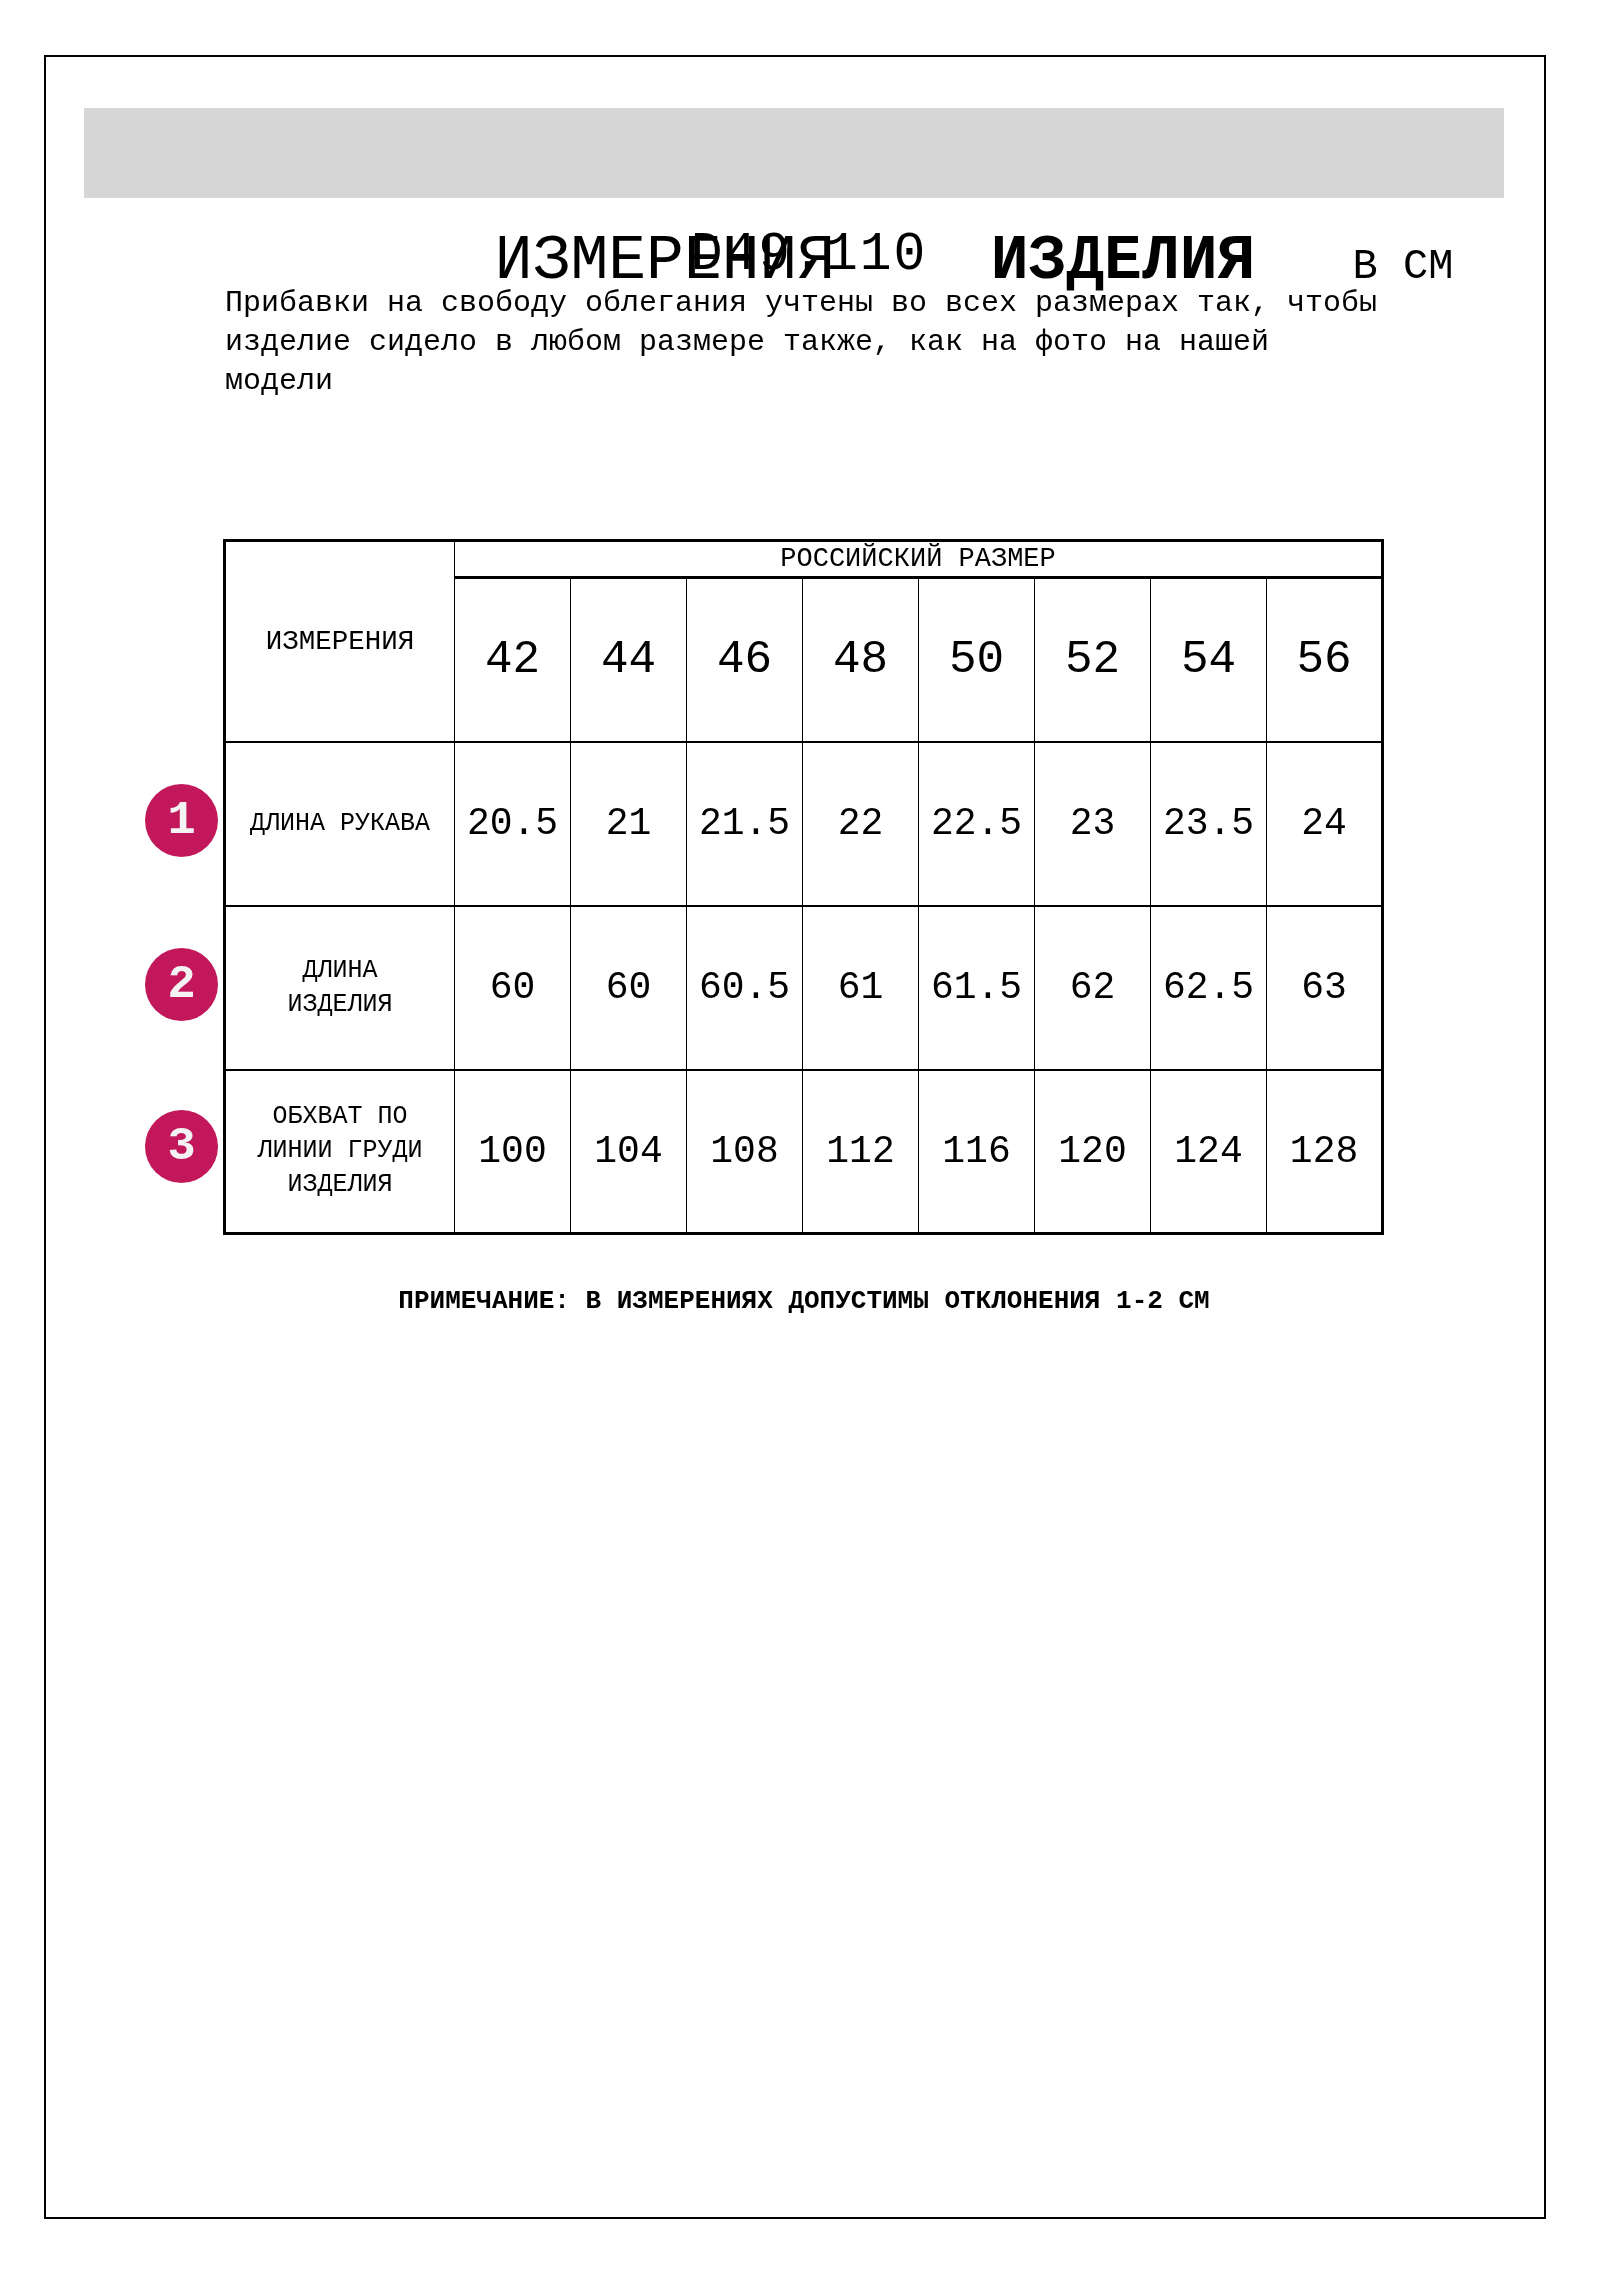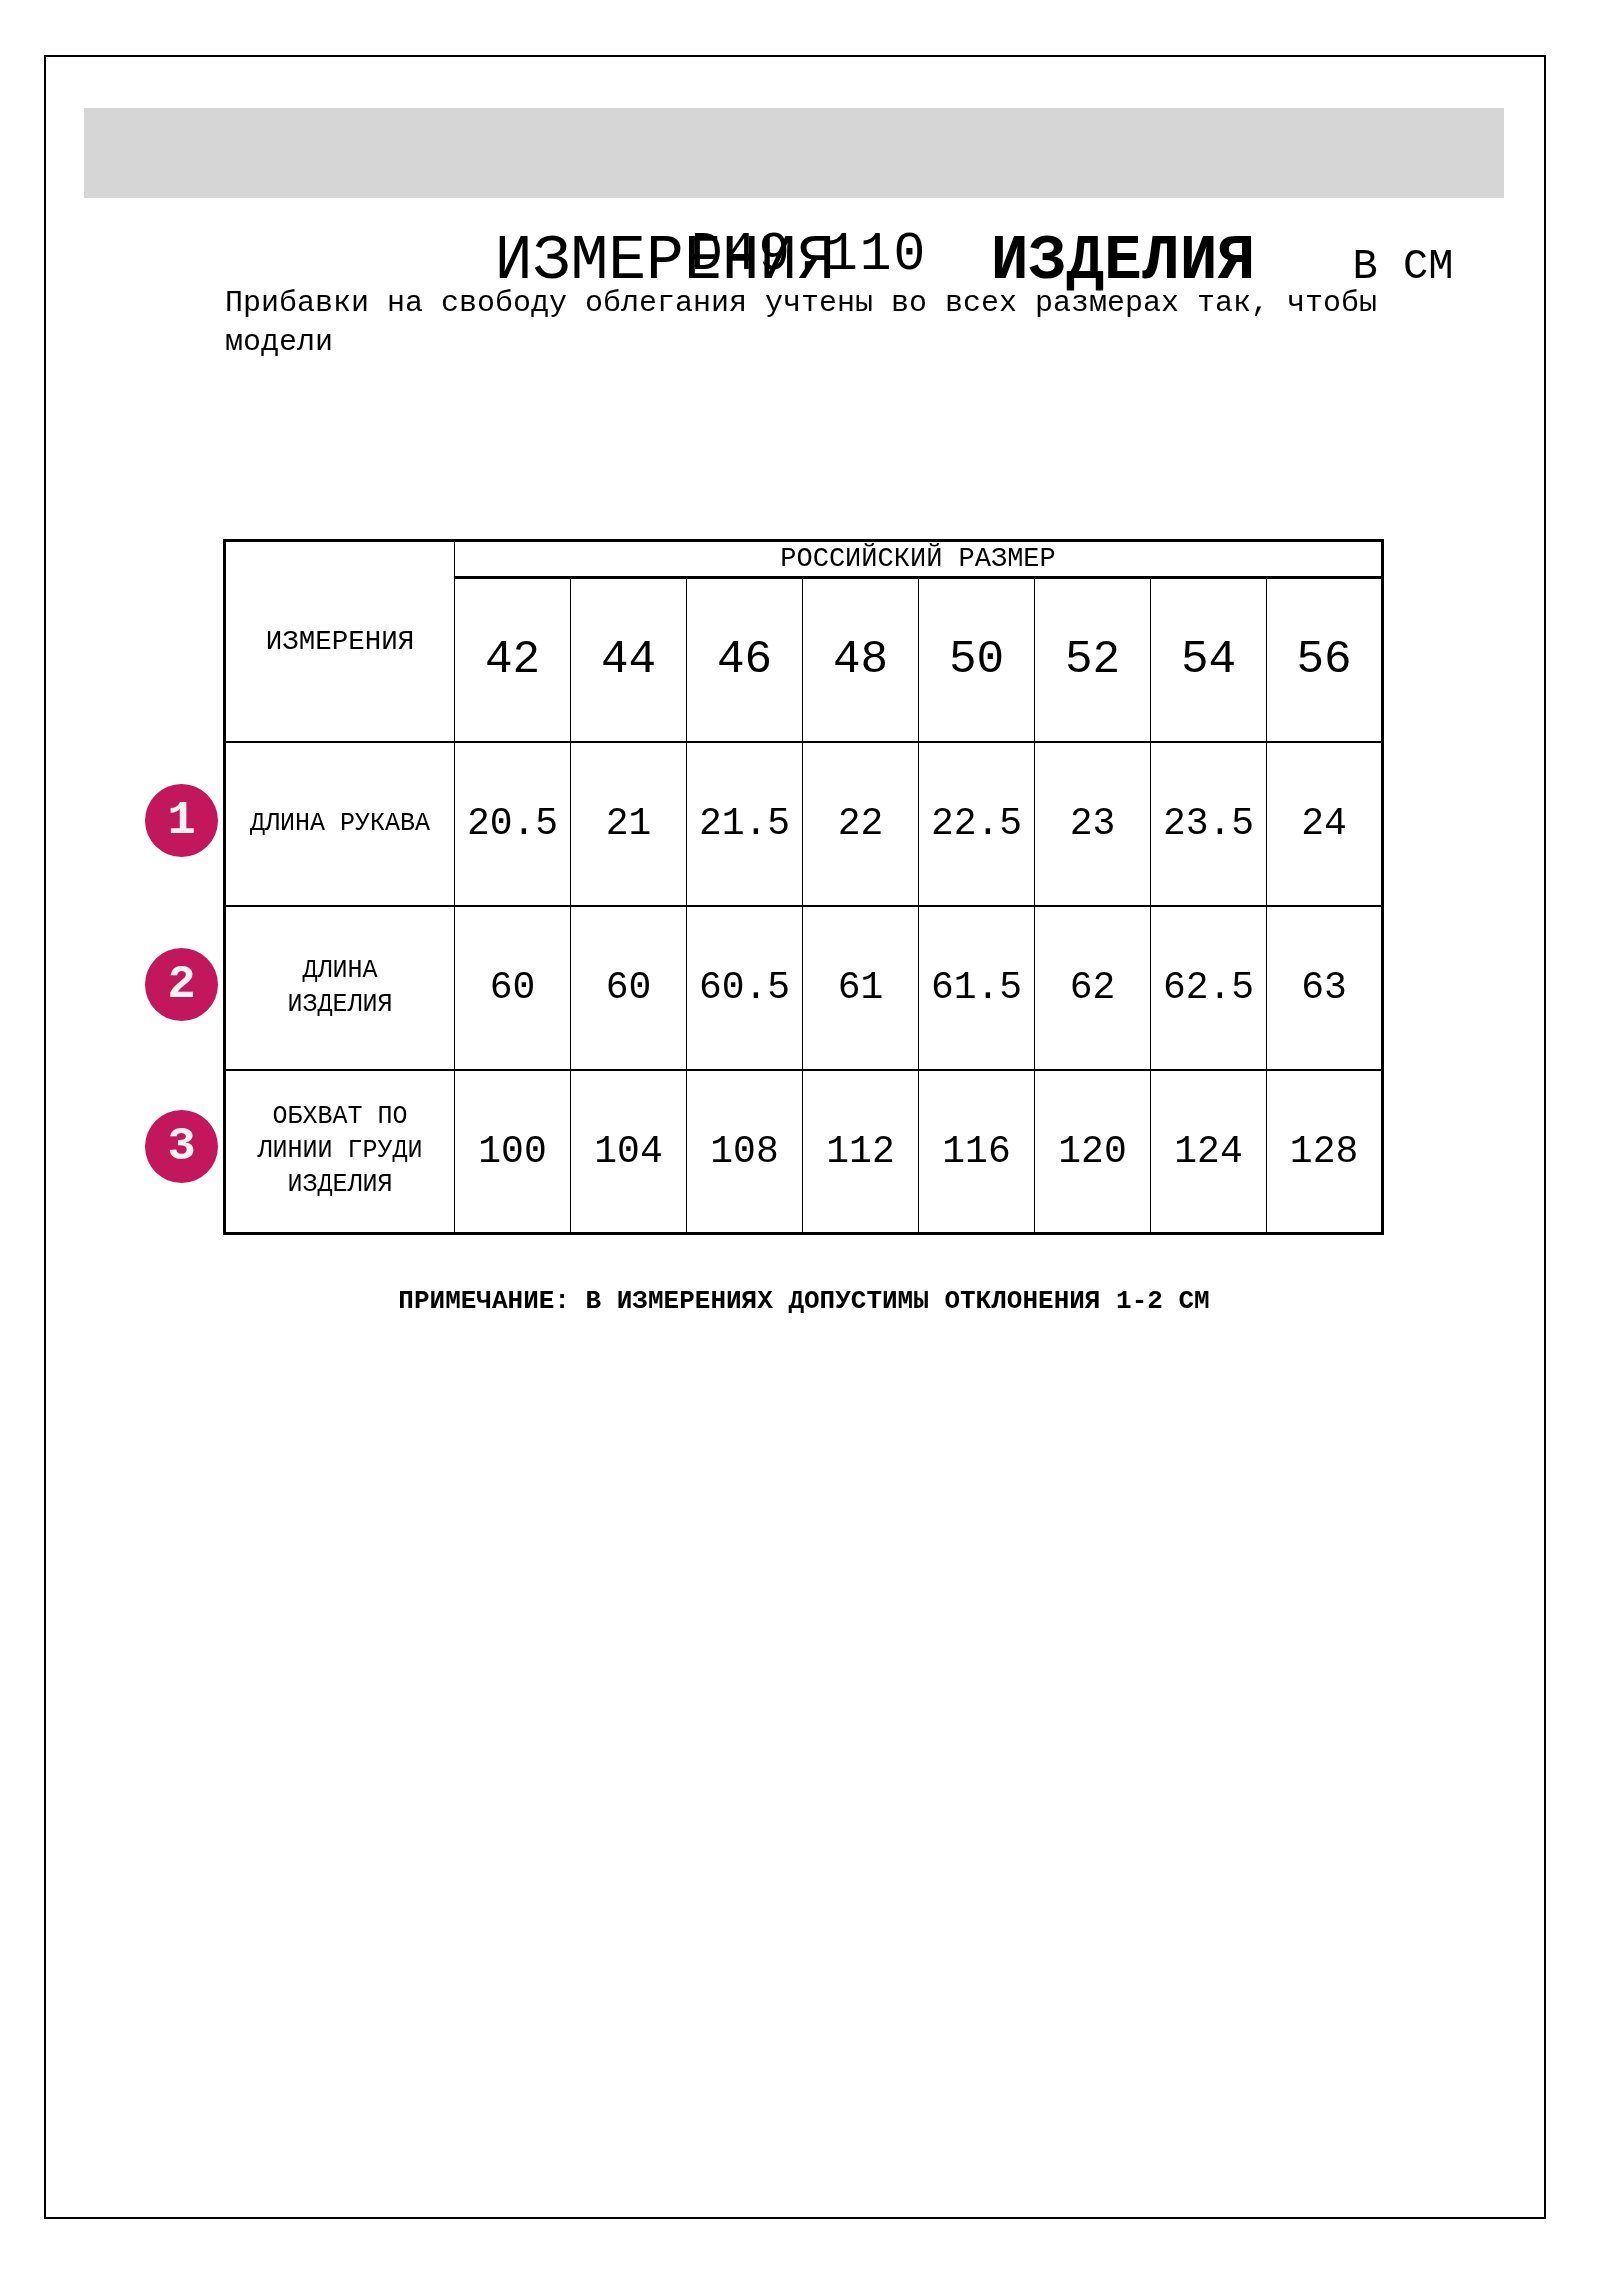--- a/index.html
+++ b/index.html
@@ -112,20 +112,21 @@
   <div class="titlebar">
     <span class="title-word title-w1">ИЗМЕРЕНИЯ</span>
     <span class="title-word title-w2">ИЗДЕЛИЯ</span>
     <span class="title-word title-w3">В СМ</span>
   </div>
 
   <div class="product-code">D49.110</div>
 
   <div class="description">
     <div>Прибавки на свободу облегания учтены во всех размерах так, чтобы</div>
+    <div>изделие сидело в любом размере также, как на фото на нашей</div>
     <div>модели</div>
   </div>
 
   <table class="size-table">
     <colgroup>
       <col style="width:230px">
       <col style="width:116px">
         <col style="width:116px">
         <col style="width:116px">
         <col style="width:116px">

